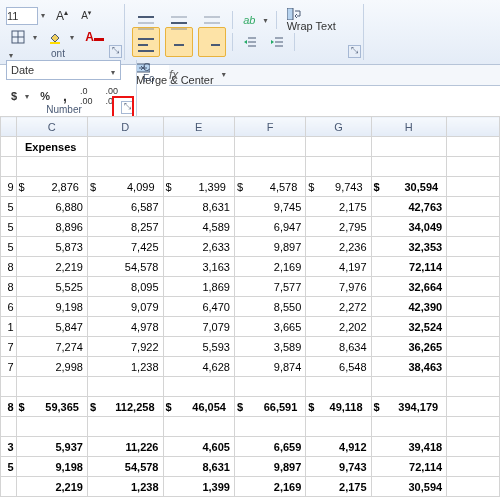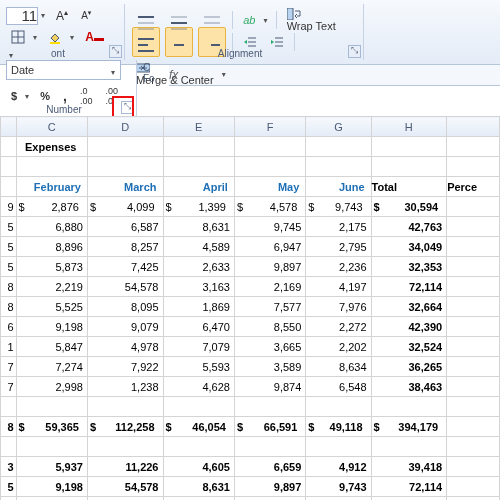--- a/index.html
+++ b/index.html
@@ -1,20 +1,20 @@
 <!DOCTYPE html>
 <html><head>
 <meta charset="utf-8">
 <style>
 body{margin:0;font-family:"Segoe UI",Tahoma,sans-serif;font-size:11px;color:#333;background:#fff;overflow:hidden;width:500px;height:500px}
 .ribbon{background:linear-gradient(#f6f9fd,#e4ecf7);border-bottom:1px solid #b6c4d8;padding:4px 0 0 0;height:60px;position:relative}
 .rg{float:left;border-right:1px solid #c5d2e4;height:56px;padding:0 6px;position:relative}
 .rg-label{position:absolute;bottom:1px;left:0;right:8px;text-align:center;font-size:10px;color:#4a5a75}
 .btn{display:inline-block;border:1px solid transparent;padding:2px 3px;margin:1px;vertical-align:middle;border-radius:2px;cursor:pointer}
-.fontsize{width:30px;height:16px;border:1px solid #a6b8d4;background:#fff;display:inline-block;text-align:right;line-height:16px;font-size:15px;vertical-align:middle}
+.fontsize{width:30px;height:16px;border:1px solid #a6b8d4;background:#fff;display:inline-block;text-align:left;line-height:16px;font-size:11px;vertical-align:middle}
 .dd{width:10px;display:inline-block;text-align:center;font-size:8px;color:#555;vertical-align:middle}
 .sep{width:1px;height:18px;background:#c5d2e4;display:inline-block;vertical-align:middle;margin:0 2px}
 .row1{height:22px}
 .row2{height:22px}
 .align-btn{width:16px;height:14px;display:inline-flex;flex-direction:column;justify-content:space-between;padding:2px}
 .align-btn span{height:2px;background:#4a5a75}
 .highlighted{background:#fde3a7;border:1px solid #e8b33e}
 .numfmt{width:105px;height:18px;border:1px solid #a6b8d4;background:#fff;display:inline-block;line-height:18px;padding:0 4px;font-size:11px;position:relative;vertical-align:middle}
 .numfmt .dd{position:absolute;right:2px;top:3px}
 .formula-bar{height:20px;border-bottom:1px solid #b6c4d8;background:#f4f7fb;display:flex;align-items:center}
@@ -119,21 +119,20 @@
             <line x1="5" y1="10" x2="13" y2="10" stroke="#4a5a75"></line>
             <path d="M1 4 L4 6 L1 8" fill="#2a6"></path>
           </svg></span>
       <span class="sep"></span>
       <span class="btn"><svg width="14" height="12">
             <rect x="0" y="2" width="14" height="8" fill="#b8d4f0" stroke="#4a5a75"></rect>
             <path d="M3 6 L6 6 M8 6 L11 6" stroke="#4a5a75"></path>
             <path d="M5 4 L7 6 L5 8 M9 4 L7 6 L9 8" fill="none" stroke="#4a5a75"></path>
           </svg> <span>Merge &amp; Center</span></span><span class="dd">▾</span>
     </div>
-    <div class="rg-label">Alignment</div>
     <div class="launcher">⤡</div>
   </div>
 
   <div class="rg" style="width:124px">
     <div class="row1">
       <span class="numfmt"><span>Date</span><span class="dd">▾</span></span>
     </div>
     <div class="row2">
       <span class="btn" style="font-weight:bold">$</span><span class="dd">▾</span>
       <span class="btn" style="font-weight:bold">%</span>
@@ -182,30 +181,20 @@
           <td></td>
           <td></td>
           <td></td>
           <td></td>
           <td></td>
           <td></td>
           <td></td>
           <td></td>
         </tr>
         <tr>
-          <td></td>
-          <td class="hdr">February</td>
-          <td class="hdr">March</td>
-          <td class="hdr">April</td>
-          <td class="hdr">May</td>
-          <td class="hdr">June</td>
-          <td class="totalhdr">Total</td>
-          <td class="totalhdr">Perce</td>
-        </tr>
-        <tr>
           <td style="text-align:right;padding-right:2px">9</td>
           <td>
             <div class="curr">
               <span>$</span>
               <span>2,876</span>
             </div>
           </td>
           <td>
             <div class="curr">
               <span>$</span>

